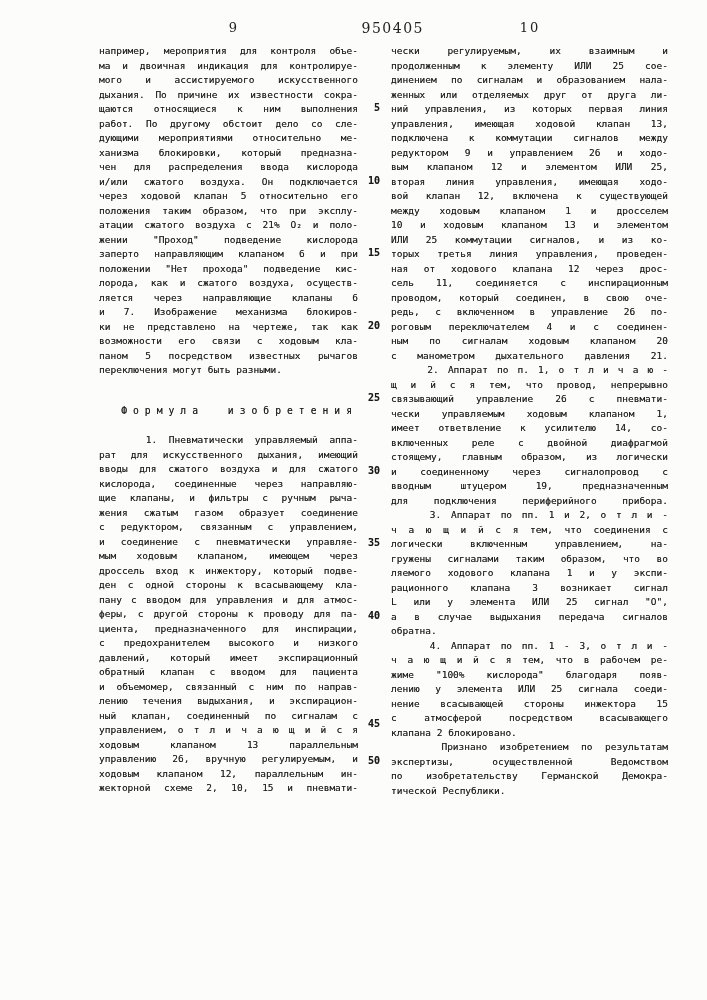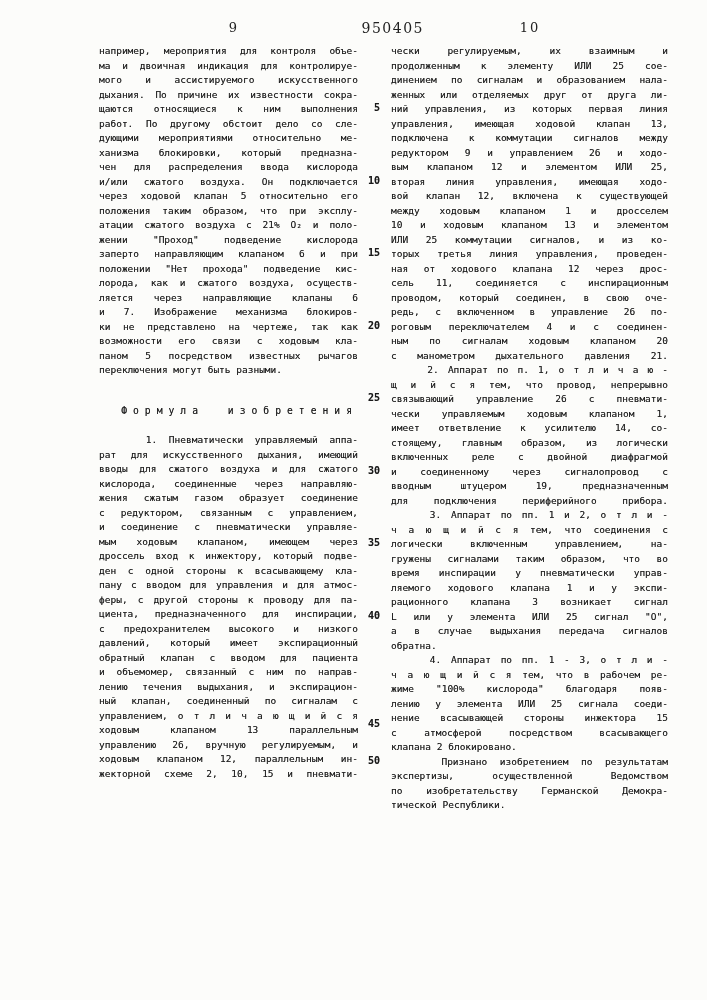--- a/index.html
+++ b/index.html
@@ -90,20 +90,21 @@
         <div class="ln">возможности его связи с ходовым кла-</div>
         <div class="ln">паном 5 посредством известных рычагов</div>
         <div class="ln ln-end">переключения могут быть разными.</div>
       </div>
       <div class="claims-heading">Формула изобретения</div>
       <div class="para">
         <div class="ln">&nbsp;&nbsp;&nbsp;&nbsp;1. Пневматически управляемый аппа-</div>
         <div class="ln">рат для искусственного дыхания, имеющий</div>
         <div class="ln">вводы для сжатого воздуха и для сжатого</div>
         <div class="ln">кислорода, соединенные через направляю-</div>
+        <div class="ln">щие клапаны, и фильтры с ручным рыча-</div>
         <div class="ln">жения сжатым газом образует соединение</div>
         <div class="ln">с редуктором, связанным с управлением,</div>
         <div class="ln">и соединение с пневматически управляе-</div>
         <div class="ln">мым ходовым клапаном, имеющем через</div>
         <div class="ln">дроссель вход к инжектору, который подве-</div>
         <div class="ln">ден с одной стороны к всасывающему кла-</div>
         <div class="ln">пану с вводом для управления и для атмос-</div>
         <div class="ln">феры, с другой стороны к проводу для па-</div>
         <div class="ln">циента, предназначенного для инспирации,</div>
         <div class="ln">с предохранителем высокого и низкого</div>
@@ -143,32 +144,31 @@
         <div class="ln">роговым переключателем 4 и с соединен-</div>
         <div class="ln">ным по сигналам ходовым клапаном 20</div>
         <div class="ln">с манометром дыхательного давления 21.</div>
       </div>
       <div class="para">
         <div class="ln">&nbsp;&nbsp;&nbsp;&nbsp;2. Аппарат по п. 1, о т л и ч а ю -</div>
         <div class="ln">щ и й с я тем, что провод, непрерывно</div>
         <div class="ln">связывающий управление 26 с пневмати-</div>
         <div class="ln">чески управляемым ходовым клапаном 1,</div>
         <div class="ln">имеет ответвление к усилителю 14, со-</div>
+        <div class="ln">включенных реле с двойной диафрагмой</div>
         <div class="ln">стоящему, главным образом, из логически</div>
-        <div class="ln">включенных реле с двойной диафрагмой</div>
         <div class="ln">и соединенному через сигналопровод с</div>
         <div class="ln">вводным штуцером 19, предназначенным</div>
         <div class="ln">для подключения периферийного прибора.</div>
       </div>
       <div class="para">
         <div class="ln">&nbsp;&nbsp;&nbsp;&nbsp;3. Аппарат по пп. 1 и 2, о т л и -</div>
         <div class="ln">ч а ю щ и й с я тем, что соединения с</div>
         <div class="ln">логически включенным управлением, на-</div>
         <div class="ln">гружены сигналами таким образом, что во</div>
-        <div class="ln">время инспирации у пневматически управ-</div>
         <div class="ln">ляемого ходового клапана 1 и у экспи-</div>
         <div class="ln">рационного клапана 3 возникает сигнал</div>
         <div class="ln">L или у элемента ИЛИ 25 сигнал "О",</div>
         <div class="ln">а в случае выдыхания передача сигналов</div>
         <div class="ln ln-end">обратна.</div>
       </div>
       <div class="para">
         <div class="ln">&nbsp;&nbsp;&nbsp;&nbsp;4. Аппарат по пп. 1 - 3, о т л и -</div>
         <div class="ln">ч а ю щ и й с я тем, что в рабочем ре-</div>
         <div class="ln">жиме "100% кислорода" благодаря появ-</div>

